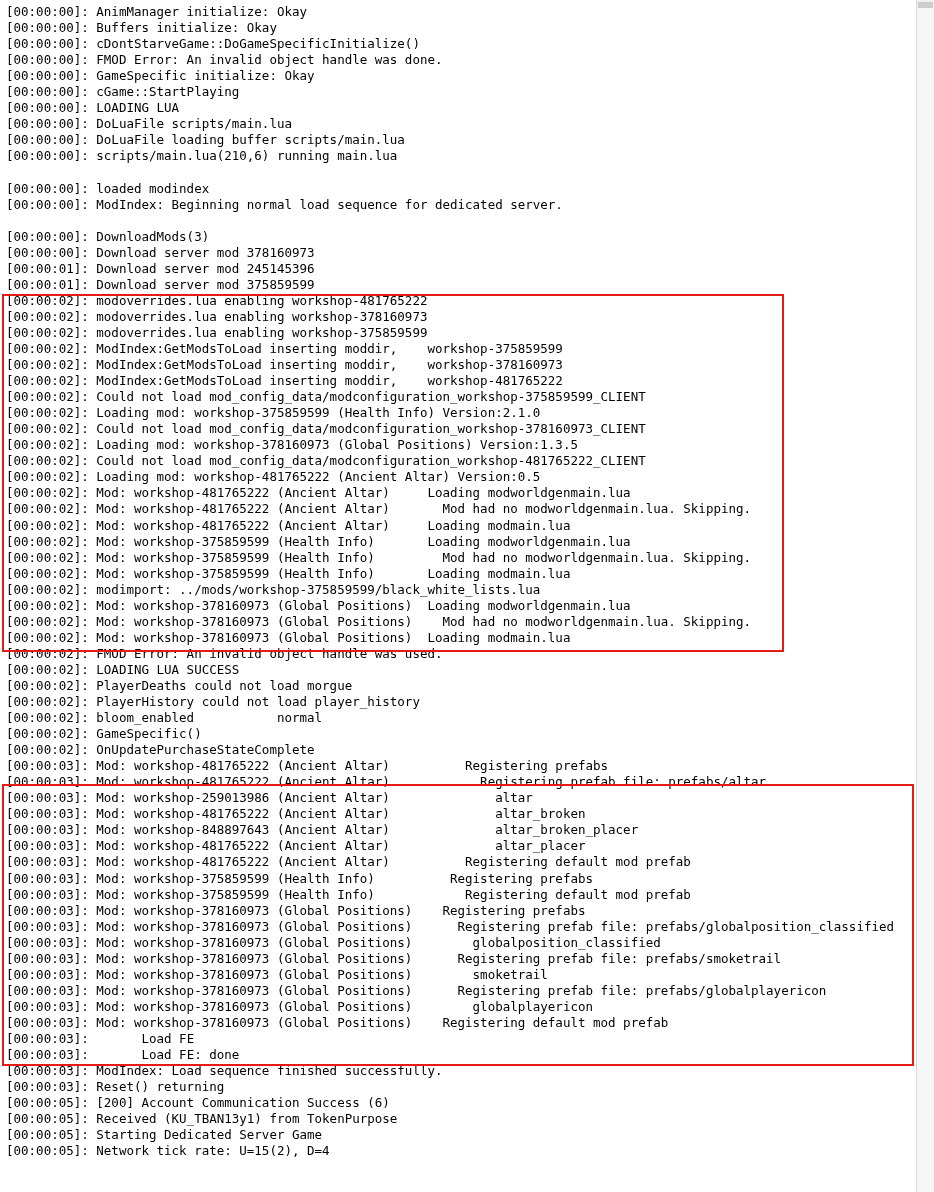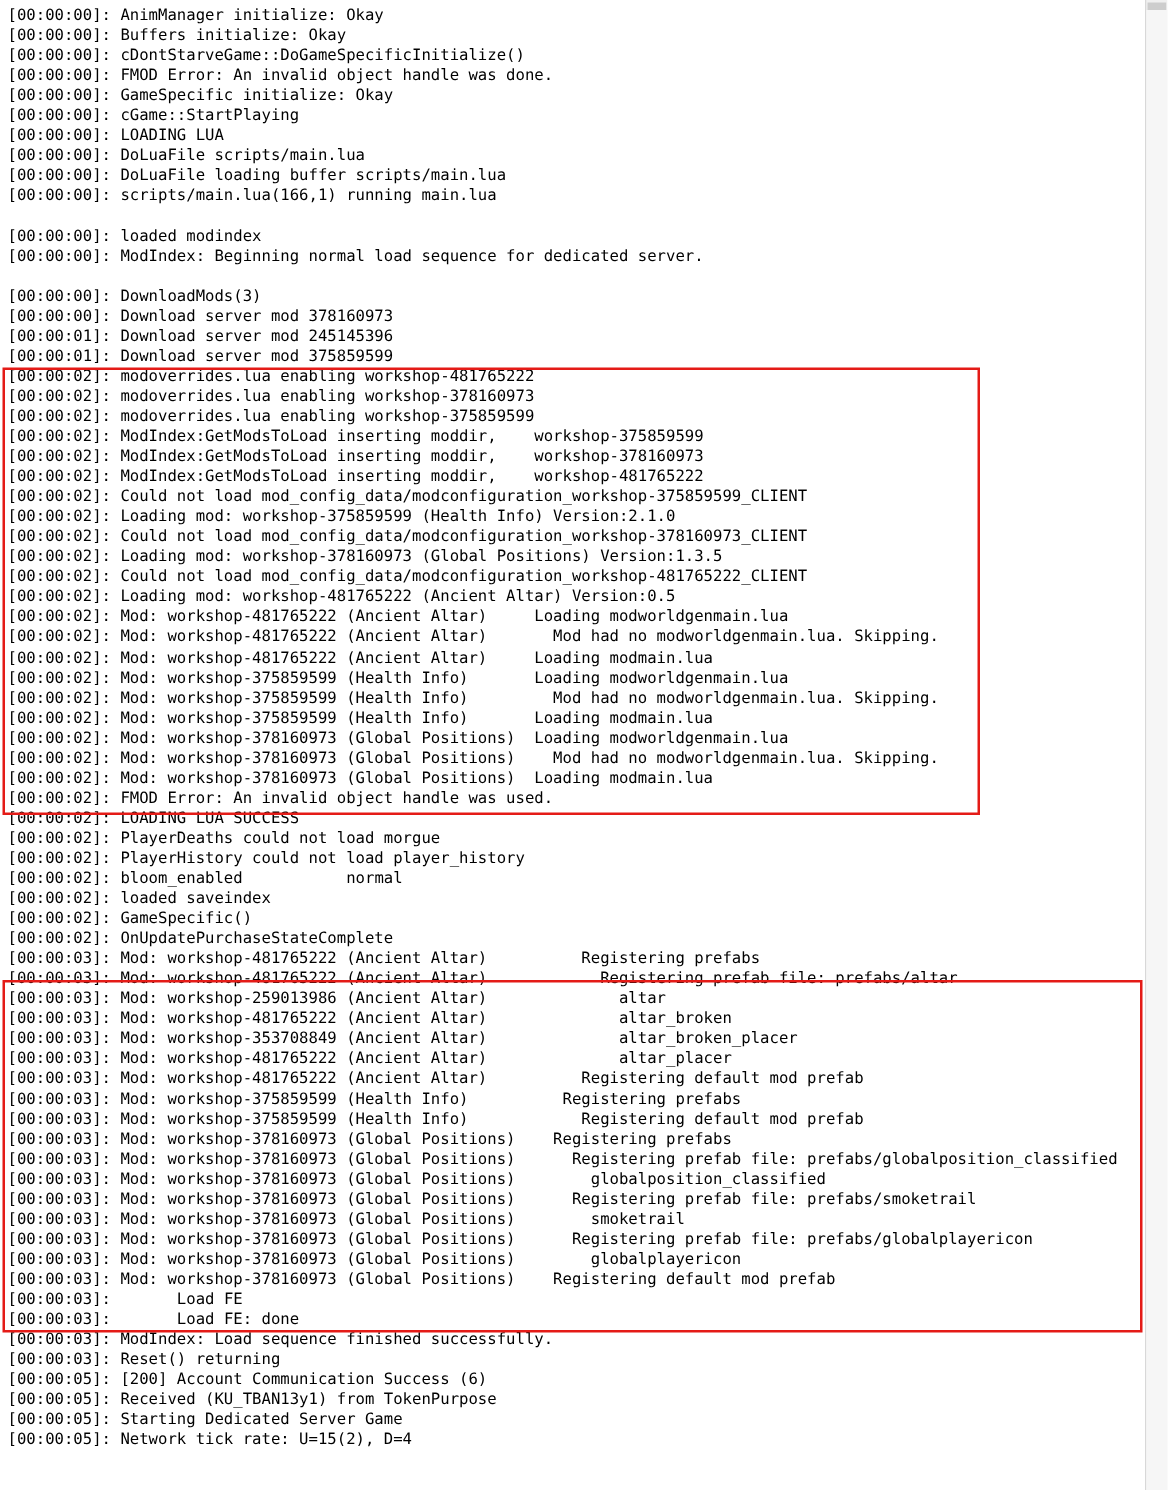--- a/index.html
+++ b/index.html
@@ -95,21 +95,21 @@
   <div id="log-lines">
       <div class="line">[00:00:00]: AnimManager initialize: Okay</div>
       <div class="line">[00:00:00]: Buffers initialize: Okay</div>
       <div class="line">[00:00:00]: cDontStarveGame::DoGameSpecificInitialize()</div>
       <div class="line">[00:00:00]: FMOD Error: An invalid object handle was done.</div>
       <div class="line">[00:00:00]: GameSpecific initialize: Okay</div>
       <div class="line">[00:00:00]: cGame::StartPlaying</div>
       <div class="line">[00:00:00]: LOADING LUA</div>
       <div class="line">[00:00:00]: DoLuaFile scripts/main.lua</div>
       <div class="line">[00:00:00]: DoLuaFile loading buffer scripts/main.lua</div>
-      <div class="line">[00:00:00]: scripts/main.lua(166,1) running main.lua</div>
+      <div class="line">[00:00:00]: scripts/main.lua(210,6) running main.lua</div>
       <div class="line blank"></div>
       <div class="line">[00:00:00]: loaded modindex</div>
       <div class="line">[00:00:00]: ModIndex: Beginning normal load sequence for dedicated server.</div>
       <div class="line blank"></div>
       <div class="line">[00:00:00]: DownloadMods(3)</div>
       <div class="line">[00:00:00]: Download server mod 378160973</div>
       <div class="line">[00:00:01]: Download server mod 245145396</div>
       <div class="line">[00:00:01]: Download server mod 375859599</div>
       <div class="line">[00:00:02]: modoverrides.lua enabling workshop-481765222</div>
       <div class="line">[00:00:02]: modoverrides.lua enabling workshop-378160973</div>
@@ -122,36 +122,36 @@
       <div class="line">[00:00:02]: Could not load mod_config_data/modconfiguration_workshop-378160973_CLIENT</div>
       <div class="line">[00:00:02]: Loading mod: workshop-378160973 (Global Positions) Version:1.3.5</div>
       <div class="line">[00:00:02]: Could not load mod_config_data/modconfiguration_workshop-481765222_CLIENT</div>
       <div class="line">[00:00:02]: Loading mod: workshop-481765222 (Ancient Altar) Version:0.5</div>
       <div class="line">[00:00:02]: Mod: workshop-481765222 (Ancient Altar)	Loading modworldgenmain.lua</div>
       <div class="line">[00:00:02]: Mod: workshop-481765222 (Ancient Altar)	  Mod had no modworldgenmain.lua. Skipping.</div>
       <div class="line">[00:00:02]: Mod: workshop-481765222 (Ancient Altar)	Loading modmain.lua</div>
       <div class="line">[00:00:02]: Mod: workshop-375859599 (Health Info)	Loading modworldgenmain.lua</div>
       <div class="line">[00:00:02]: Mod: workshop-375859599 (Health Info)	  Mod had no modworldgenmain.lua. Skipping.</div>
       <div class="line">[00:00:02]: Mod: workshop-375859599 (Health Info)	Loading modmain.lua</div>
+      <div class="line">[00:00:02]: modimport: ../mods/workshop-375859599/black_white_lists.lua</div>
       <div class="line">[00:00:02]: Mod: workshop-378160973 (Global Positions)	Loading modworldgenmain.lua</div>
       <div class="line">[00:00:02]: Mod: workshop-378160973 (Global Positions)	  Mod had no modworldgenmain.lua. Skipping.</div>
       <div class="line">[00:00:02]: Mod: workshop-378160973 (Global Positions)	Loading modmain.lua</div>
       <div class="line">[00:00:02]: FMOD Error: An invalid object handle was used.</div>
       <div class="line">[00:00:02]: LOADING LUA SUCCESS</div>
       <div class="line">[00:00:02]: PlayerDeaths could not load morgue</div>
       <div class="line">[00:00:02]: PlayerHistory could not load player_history</div>
       <div class="line">[00:00:02]: bloom_enabled	    normal</div>
-      <div class="line">[00:00:02]: loaded saveindex</div>
       <div class="line">[00:00:02]: GameSpecific()</div>
       <div class="line">[00:00:02]: OnUpdatePurchaseStateComplete</div>
       <div class="line">[00:00:03]: Mod: workshop-481765222 (Ancient Altar)	     Registering prefabs</div>
       <div class="line">[00:00:03]: Mod: workshop-481765222 (Ancient Altar)	       Registering prefab file: prefabs/altar</div>
       <div class="line">[00:00:03]: Mod: workshop-259013986 (Ancient Altar)	         altar</div>
       <div class="line">[00:00:03]: Mod: workshop-481765222 (Ancient Altar)	         altar_broken</div>
-      <div class="line">[00:00:03]: Mod: workshop-353708849 (Ancient Altar)	         altar_broken_placer</div>
+      <div class="line">[00:00:03]: Mod: workshop-848897643 (Ancient Altar)	         altar_broken_placer</div>
       <div class="line">[00:00:03]: Mod: workshop-481765222 (Ancient Altar)	         altar_placer</div>
       <div class="line">[00:00:03]: Mod: workshop-481765222 (Ancient Altar)	     Registering default mod prefab</div>
       <div class="line">[00:00:03]: Mod: workshop-375859599 (Health Info)	   Registering prefabs</div>
       <div class="line">[00:00:03]: Mod: workshop-375859599 (Health Info)	     Registering default mod prefab</div>
       <div class="line">[00:00:03]: Mod: workshop-378160973 (Global Positions)	  Registering prefabs</div>
       <div class="line">[00:00:03]: Mod: workshop-378160973 (Global Positions)	    Registering prefab file: prefabs/globalposition_classified</div>
       <div class="line">[00:00:03]: Mod: workshop-378160973 (Global Positions)	      globalposition_classified</div>
       <div class="line">[00:00:03]: Mod: workshop-378160973 (Global Positions)	    Registering prefab file: prefabs/smoketrail</div>
       <div class="line">[00:00:03]: Mod: workshop-378160973 (Global Positions)	      smoketrail</div>
       <div class="line">[00:00:03]: Mod: workshop-378160973 (Global Positions)	    Registering prefab file: prefabs/globalplayericon</div>

